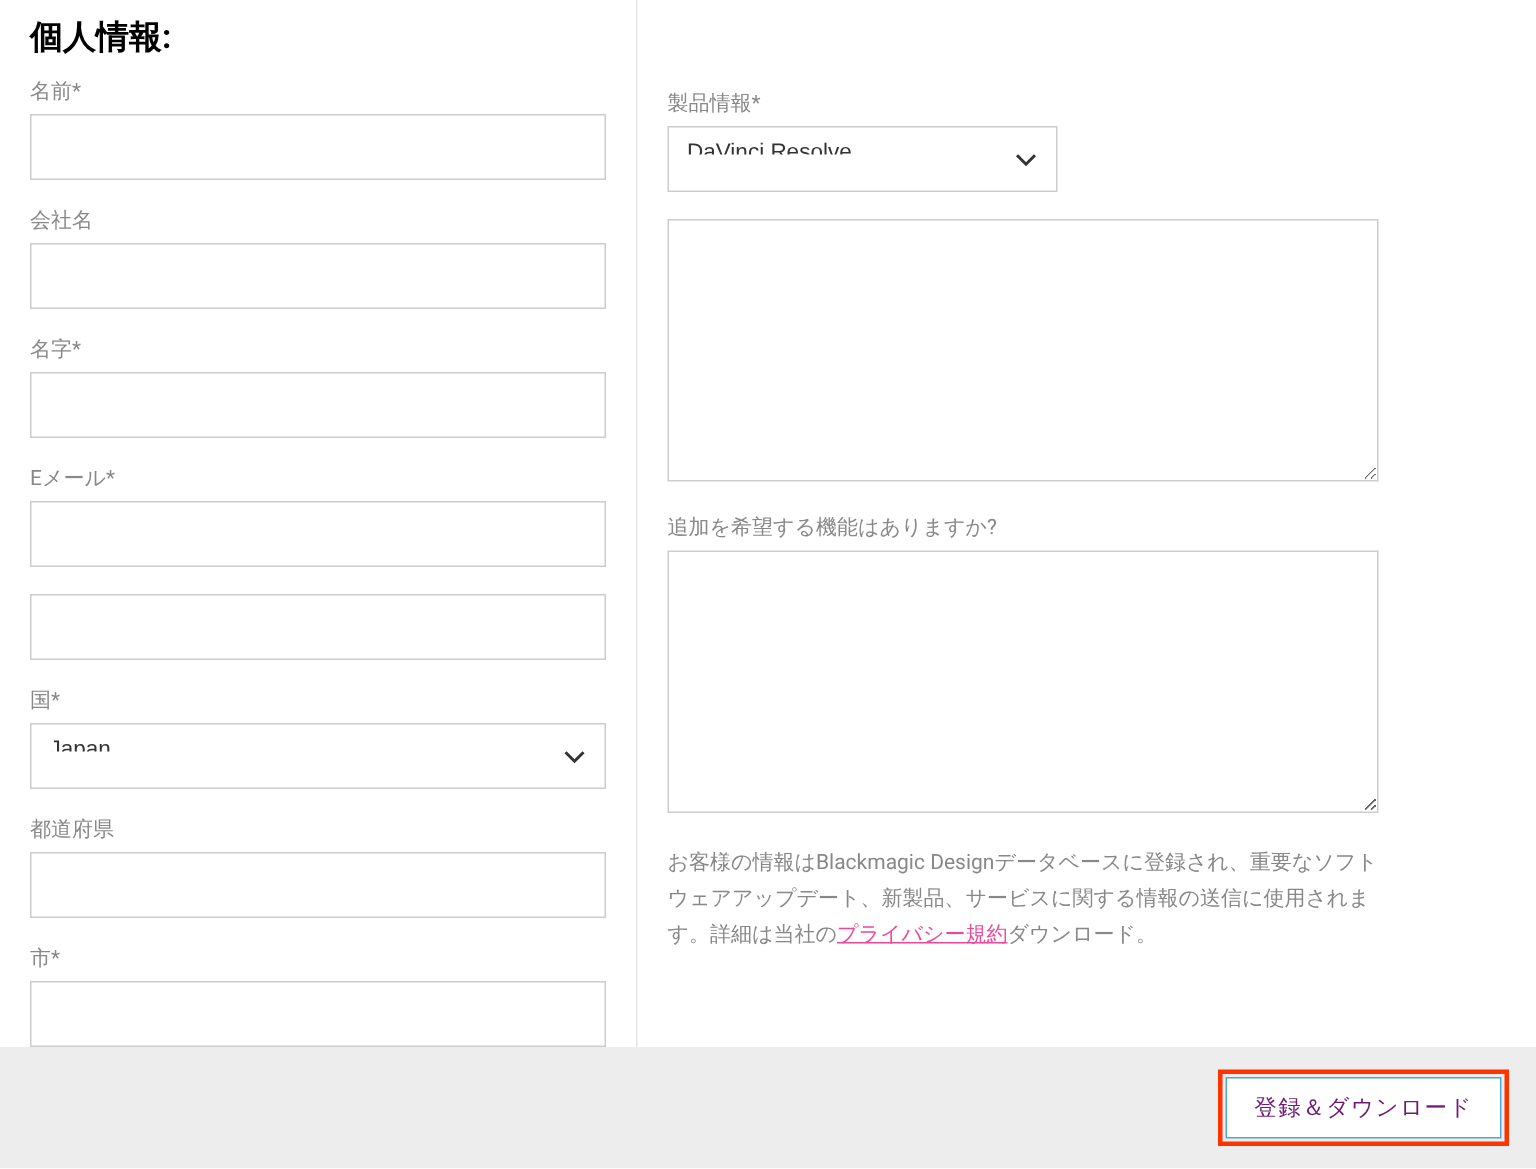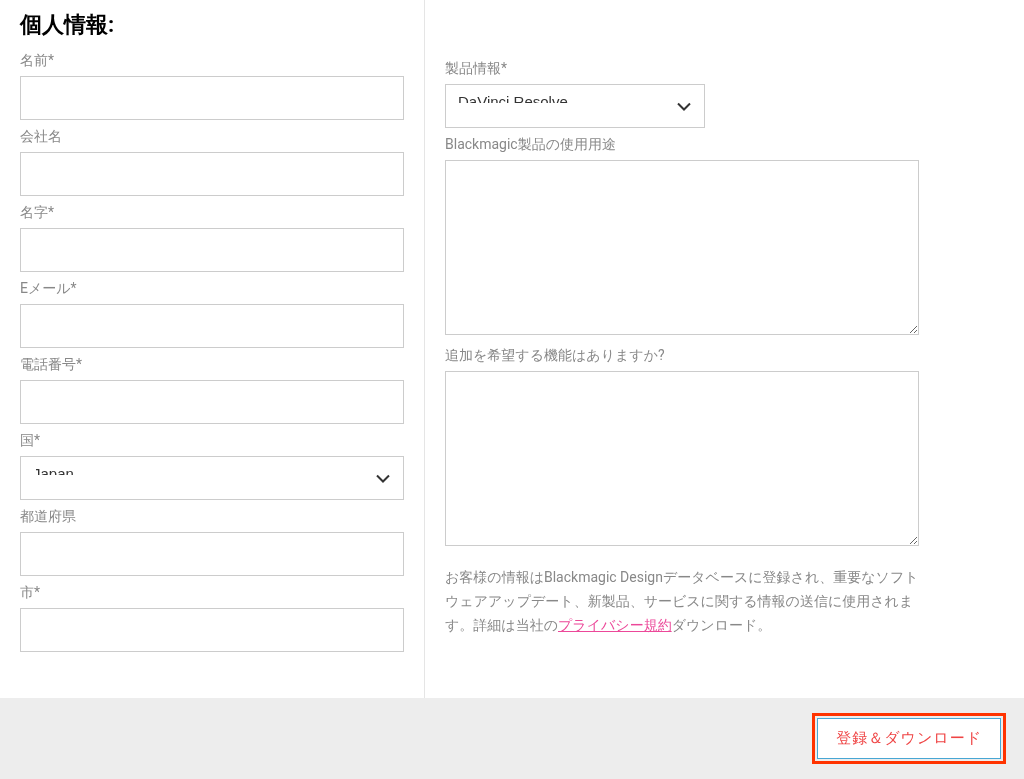--- a/index.html
+++ b/index.html
@@ -29,21 +29,21 @@
       width: 514px;
       padding: 60px 20px 20px 20px;
     }
     .section-title {
       font-size: 22px;
       font-weight: bold;
       color: #000;
       margin-bottom: 12px;
     }
     .field-group {
-      margin-bottom: 8px;
+      margin-bottom: 18px;
     }
     .field-label {
       display: block;
       font-size: 14px;
       color: #888;
       margin-bottom: 6px;
     }
     .text-input {
       width: 100%;
       height: 44px;
@@ -110,21 +110,21 @@
       align-items: center;
       padding-right: 18px;
     }
     .submit-wrapper {
       border: 3px solid #ff3300;
       padding: 2px;
     }
     .submit-button {
       background: #fff;
       border: 1px solid #48a7d4;
-      color: #ef4444;
+      color: #701a75;
       font-size: 15px;
       padding: 10px 18px;
       cursor: pointer;
       letter-spacing: 1px;
     }
   </style>
 </head>
 <body>
 
 <div class="container">
@@ -145,21 +145,20 @@
       <label class="field-label">名字*</label>
       <input type="text" class="text-input" value="" style="">
     </div>
 
     <div class="field-group">
       <label class="field-label">Eメール*</label>
       <input type="text" class="text-input" value="" style="">
     </div>
 
     <div class="field-group">
-      <label class="field-label">電話番号*</label>
       <input type="text" class="text-input" value="" style="">
     </div>
 
     <div class="field-group">
       <label class="field-label">国*</label>
       <div class="select-wrapper">
         <select class="select-input">
           <option>Japan</option>
         </select>
         <span class="chevron-icon">
@@ -190,21 +189,20 @@
         </select>
         <span class="chevron-icon">
           <svg width="14" height="9" viewBox="0 0 14 9">
               <path d="M1 1 L7 7 L13 1" stroke="#333" stroke-width="2" fill="none"></path>
             </svg>
         </span>
       </div>
     </div>
 
     <div class="field-group">
-      <label class="field-label">Blackmagic製品の使用用途</label>
       <textarea class="textarea-input" style=""></textarea>
     </div>
 
     <div class="field-group">
       <label class="field-label">追加を希望する機能はありますか?</label>
       <textarea class="textarea-input" style=""></textarea>
     </div>
 
     <p class="privacy-text">
       <span>お客様の情報はBlackmagic Designデータベースに登録され、重要なソフトウェアアップデート、新製品、サービスに関する情報の送信に使用されます。詳細は当社の</span><span class="privacy-link">プライバシー規約</span><span>ダウンロード。</span>

